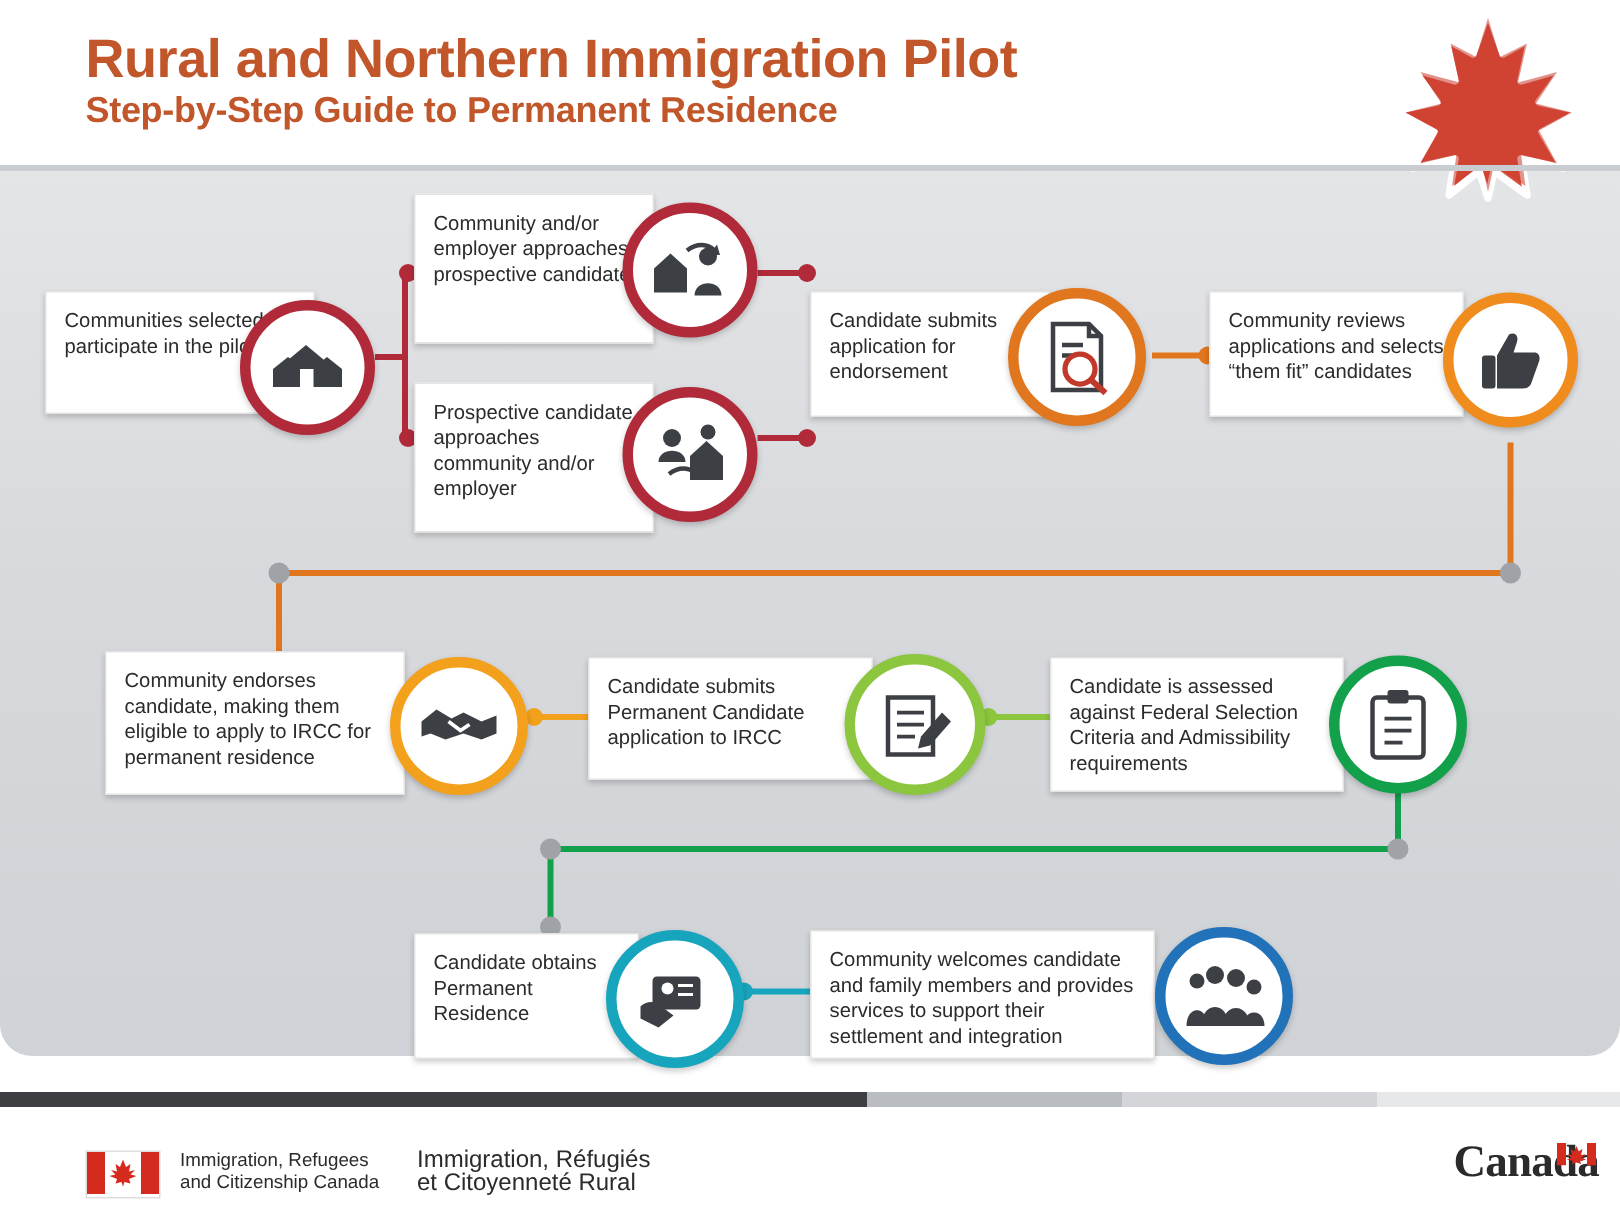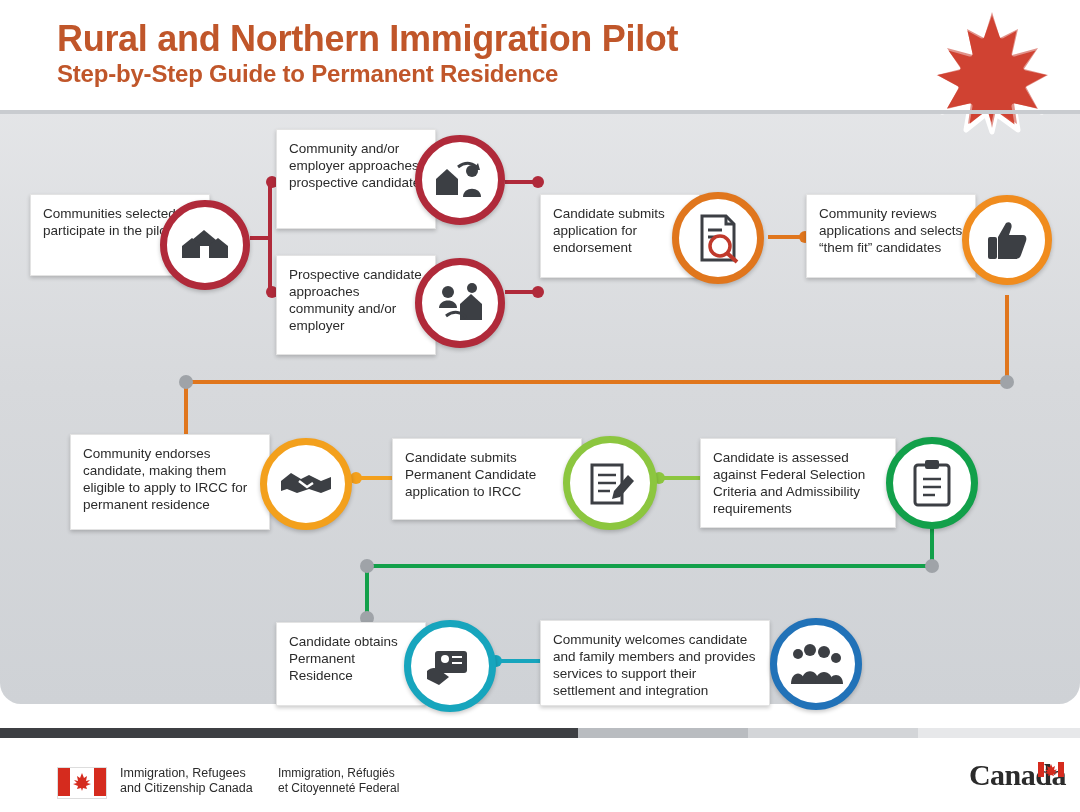--- a/index.html
+++ b/index.html
@@ -66,21 +66,21 @@
   .fb1{left:0;width:578px;background:#3d3f43;}
   .fb2{left:578px;width:170px;background:#b9bcc0;}
   .fb3{left:748px;width:170px;background:#d3d5d8;}
   .fb4{left:918px;width:162px;background:#e7e8ea;}
   .flag{
     position:absolute;left:57px;top:767px;width:48px;height:30px;
     background:#ffffff;border:1px solid #ddd;
   }
   .flag .band{position:absolute;top:0;width:12px;height:28px;background:#d52b1e;}
   .gov-en{position:absolute;left:120px;top:766px;font-size:12.5px;line-height:15px;color:#2b2b2b;}
-  .gov-fr{position:absolute;left:278px;top:766px;font-size:12px;line-height:15px;color:#2b2b2b;}
+  .gov-fr{position:absolute;left:278px;top:766px;font-size:16px;line-height:15px;color:#2b2b2b;}
   .wordmark{
     position:absolute;right:30px;top:760px;
     font-family:"Liberation Serif", serif;
     font-size:30px;color:#2b2b2b;font-weight:bold;letter-spacing:-0.5px;
   }
   .wordflag{position:absolute;right:28px;top:762px;width:26px;height:15px;}
 </style>
 </head>
 <body>
 
@@ -273,21 +273,21 @@
       <svg style="position:absolute;left:14px;top:4px;" width="20" height="20" viewBox="0 0 20 20">
         <path d="M10 1 L12 6 L15 4 L14 9 L18 8 L15 11 L19 12 L14 14 L15 17 L11 16 L10 19 L9 16 L5 17 L6 14 L1 12 L5 11 L2 8 L6 9 L5 4 L8 6 Z" fill="#d52b1e"></path>
       </svg>
     </div>
     <div class="gov-en" style="top:28px;">
       <div>Immigration, Refugees</div>
       <div>and Citizenship Canada</div>
     </div>
     <div class="gov-fr" style="top:28px;">
       <div>Immigration, Réfugiés</div>
-      <div>et Citoyenneté Federal</div>
+      <div>et Citoyenneté Rural</div>
     </div>
     <div class="wordmark" style="top:20px;right:30px;">Canada</div>
     <svg class="wordflag" style="top:24px;right:32px;" width="26" height="15" viewBox="0 0 26 15">
       <rect x="0" y="0" width="6" height="15" fill="#d52b1e"></rect>
       <rect x="20" y="0" width="6" height="15" fill="#d52b1e"></rect>
       <path d="M13 2 L14.5 5.5 L17 4 L16 8 L19 7.5 L16.5 10 L19.5 11 L15.5 12 L16 14 L13 13 L10 14 L10.5 12 L6.5 11 L9.5 10 L7 7.5 L10 8 L9 4 L11.5 5.5 Z" fill="#d52b1e"></path>
     </svg>
   </div>
 
 </div>

